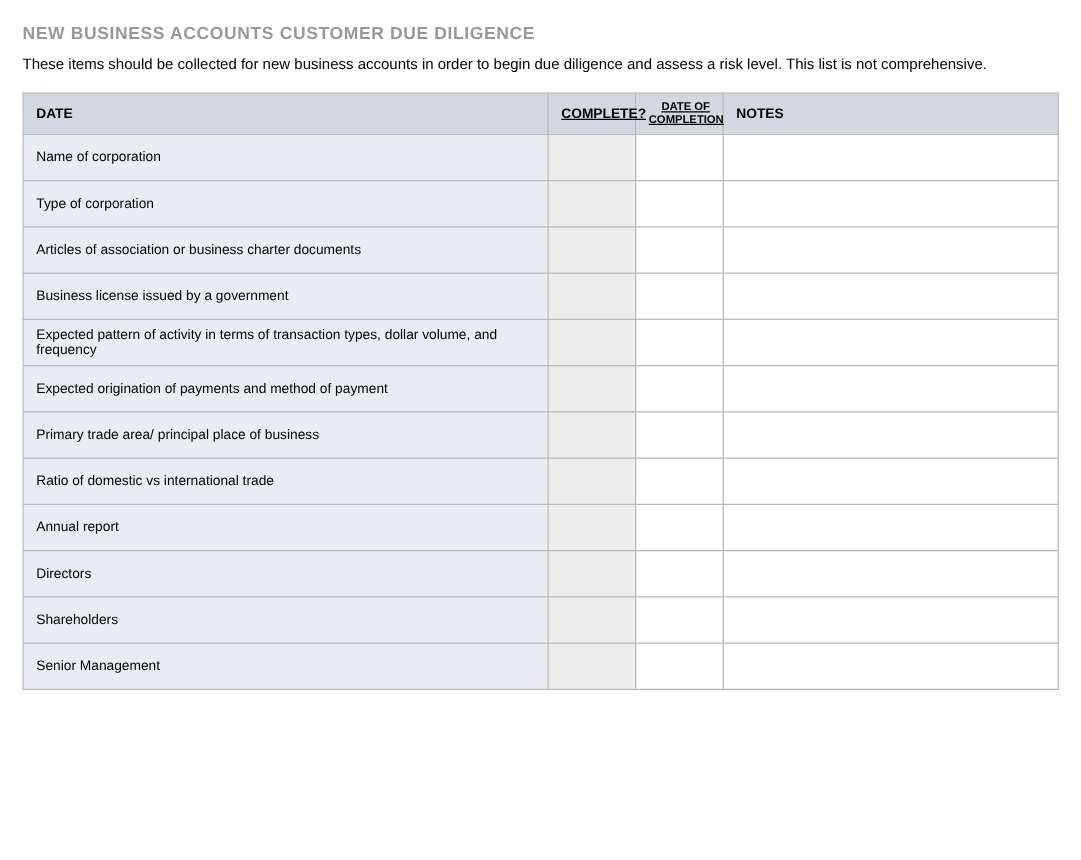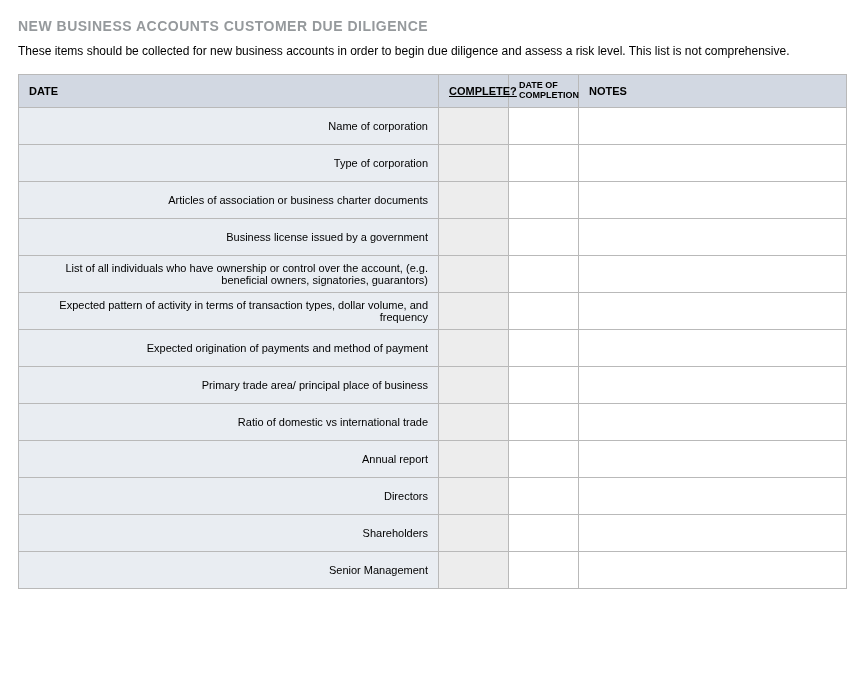--- a/index.html
+++ b/index.html
@@ -34,24 +34,24 @@
     padding: 6px 10px;
   }
   thead th {
     background: #d2d8e2;
     font-weight: bold;
     color: #000;
     height: 32px;
   }
   .col-item { width: 420px; }
   .col-complete { width: 70px; text-align: center; text-decoration: underline; }
-  .col-date { width: 70px; text-align: left; font-size: 9px; line-height: 1.1; }
+  .col-date { width: 70px; text-align: right; font-size: 9px; line-height: 1.1; text-decoration: underline; }
   .col-notes { width: auto; }
   tbody td { height: 37px; }
-  tbody td.item-cell { background: #e9edf2; color: #000; text-align: right; }
+  tbody td.item-cell { background: #e9edf2; color: #000; }
   tbody td.complete-cell { background: #ededed; }
   tbody td.date-cell { background: #fff; }
   tbody td.notes-cell { background: #fff; }
 </style>
 </head>
 <body>
 
 <div class="title">NEW BUSINESS ACCOUNTS CUSTOMER DUE DILIGENCE</div>
 <div class="subtitle">These items should be collected for new business accounts in order to begin due diligence and assess a risk level. This list is not comprehensive.</div>
 
@@ -84,26 +84,20 @@
         <td class="notes-cell"></td>
       </tr>
       <tr>
         <td class="item-cell">Articles of association or business charter documents</td>
         <td class="complete-cell"></td>
         <td class="date-cell"></td>
         <td class="notes-cell"></td>
       </tr>
       <tr>
         <td class="item-cell">Business license issued by a government</td>
-        <td class="complete-cell"></td>
-        <td class="date-cell"></td>
-        <td class="notes-cell"></td>
-      </tr>
-      <tr>
-        <td class="item-cell">List of all individuals who have ownership or control over the account, (e.g. beneficial owners, signatories, guarantors)</td>
         <td class="complete-cell"></td>
         <td class="date-cell"></td>
         <td class="notes-cell"></td>
       </tr>
       <tr>
         <td class="item-cell">Expected pattern of activity in terms of transaction types, dollar volume, and frequency</td>
         <td class="complete-cell"></td>
         <td class="date-cell"></td>
         <td class="notes-cell"></td>
       </tr>

